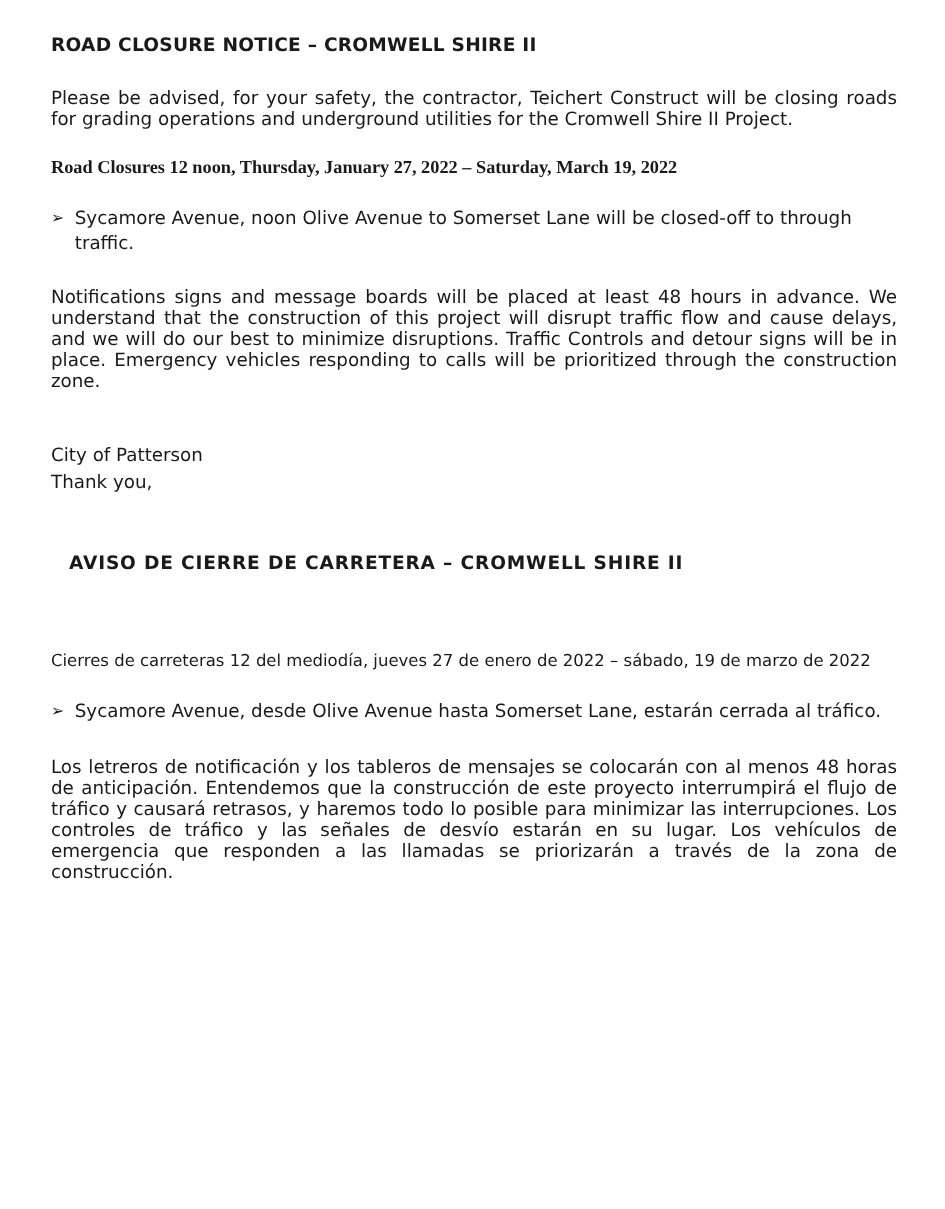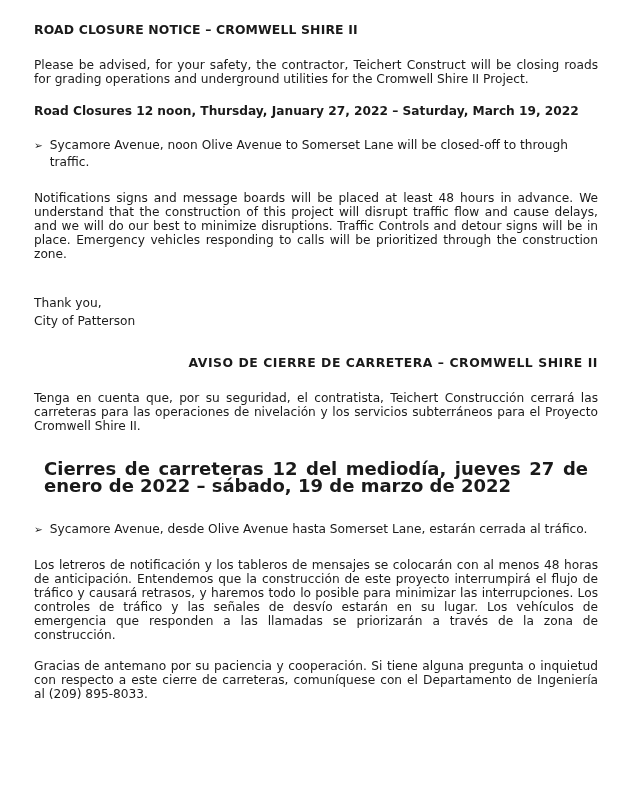--- a/index.html
+++ b/index.html
@@ -32,35 +32,36 @@
     line-height: 16px;
     letter-spacing: 0.15px;
     margin: 0;
     text-align: left;
   }
   .heading-es {
     font-weight: bold;
     font-size: 12.4px;
     line-height: 16px;
     letter-spacing: 0.55px;
-    margin: 0;
-    text-align: right;
+    margin: 12px;
+    text-align: left;
   }
   .subheading {
     font-weight: bold;
     font-size: 12.2px;
     line-height: 17px;
     margin: 0;
     text-align: left;
+    font-family: Liberation Serif, serif;
   }
   .subheading-just {
-    font-weight: bold;
-    font-size: 18px;
+    font-weight: normal;
+    font-size: 11px;
     line-height: 17px;
-    margin: 10px;
+    margin: 0;
     text-align: justify;
     text-align-last: left;
   }
   .para {
     font-size: 12.2px;
     line-height: 14px;
     margin: 0;
     text-align: justify;
     text-align-last: left;
   }
@@ -120,51 +121,49 @@
 
       <div class="gap-lg"></div>
 
       <p class="para">Notifications signs and message boards will be placed at least 48 hours in advance. We understand that the construction of this project will disrupt traffic flow and cause delays, and we will do our best to minimize disruptions. Traffic Controls and detour signs will be in place. Emergency vehicles responding to calls will be prioritized through the construction zone.</p>
 
       <div class="gap-md"></div>
 
 
       <div class="gap-md"></div>
 
+      <p class="sig">City of Patterson</p>
       <p class="sig">Thank you,</p>
-      <p class="sig">City of Patterson</p>
     </div>
 
     <div class="gap-xl"></div>
 
     <div>
 
       <p class="heading-es">AVISO DE CIERRE DE CARRETERA – CROMWELL SHIRE II</p>
 
       <div class="gap-lg"></div>
 
-      <p class="para">Tenga en cuenta que, por su seguridad, el contratista, Teichert Construcción  cerrará  las carreteras para las operaciones  de nivelación y los servicios subterráneos para el Proyecto Cromwell Shire II.</p>
 
       <div class="gap-md"></div>
 
       <p class="subheading-just">Cierres de carreteras 12 del mediodía, jueves 27 de enero de 2022 – sábado, 19 de marzo de 2022</p>
 
       <div class="gap-md"></div>
 
       <div class="bullet">
         <span class="bullet-glyph">➢</span>
         <span class="bullet-text">Sycamore Avenue, desde Olive Avenue hasta Somerset Lane, estarán cerrada al tráfico.</span>
       </div>
 
       <div class="gap-lg"></div>
 
       <p class="para">Los letreros de notificación y los tableros de mensajes se colocarán con al menos 48 horas de anticipación. Entendemos que la construcción de este proyecto interrumpirá el flujo de tráfico y causará retrasos, y haremos todo lo posible para minimizar las interrupciones. Los controles de tráfico y las señales de desvío estarán en su lugar. Los vehículos de emergencia que responden a las llamadas se priorizarán a través de la zona de construcción.</p>
 
       <div class="gap-md"></div>
 
-      <p class="para">Gracias de antemano por su paciencia y cooperación. Si tiene alguna pregunta o inquietud con respecto a este cierre de carreteras,  comuníquese con el Departamento de Ingeniería al  (209) 895-8033.</p>
 
       <div class="gap-md"></div>
 
     </div>
 
   </div>
 </div>
 
 </body></html>

